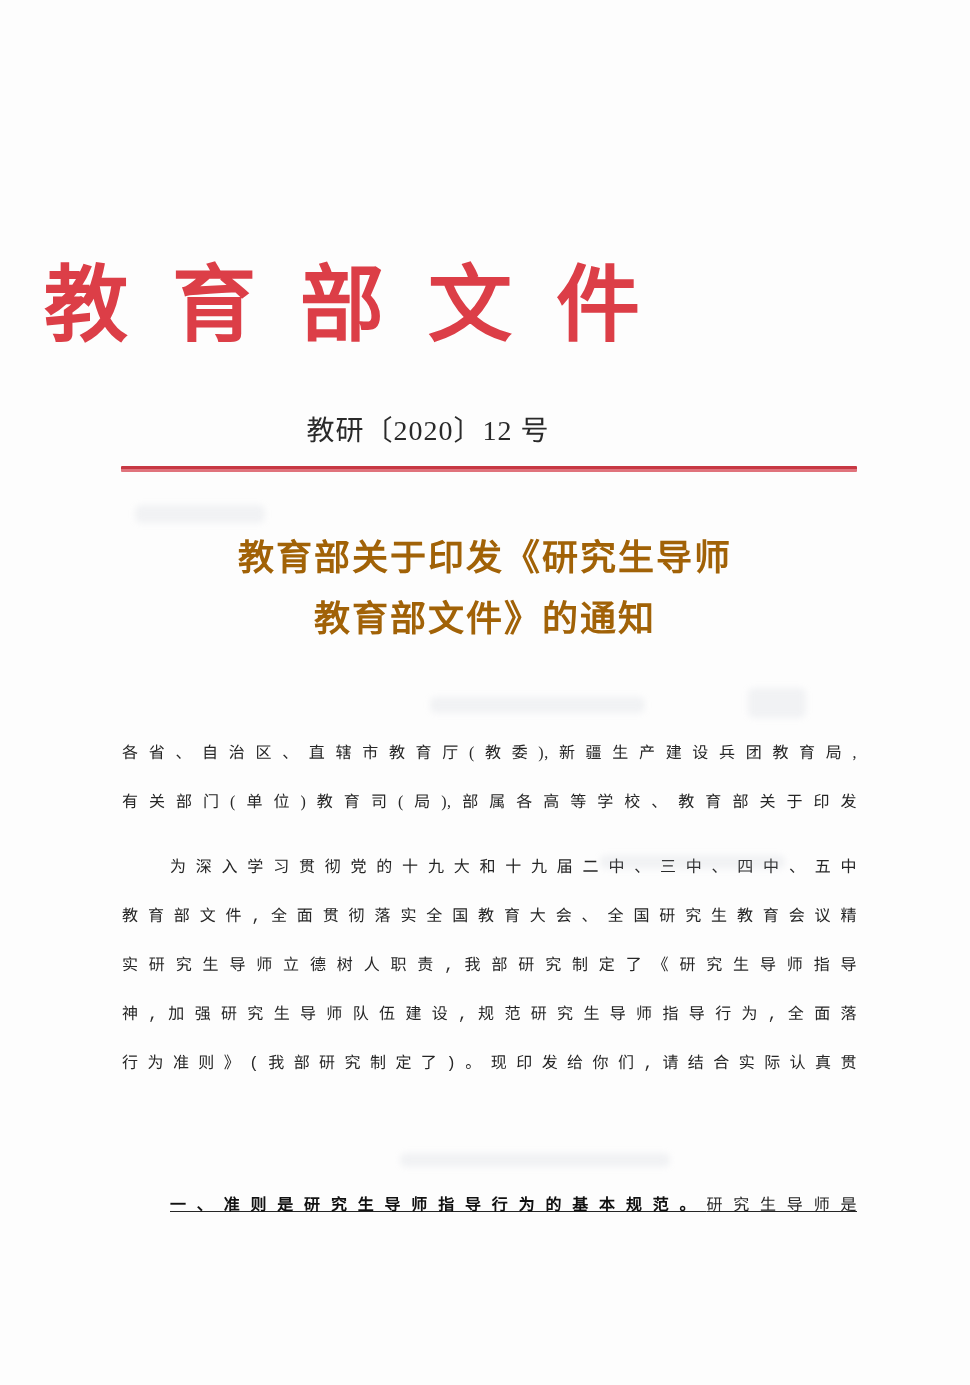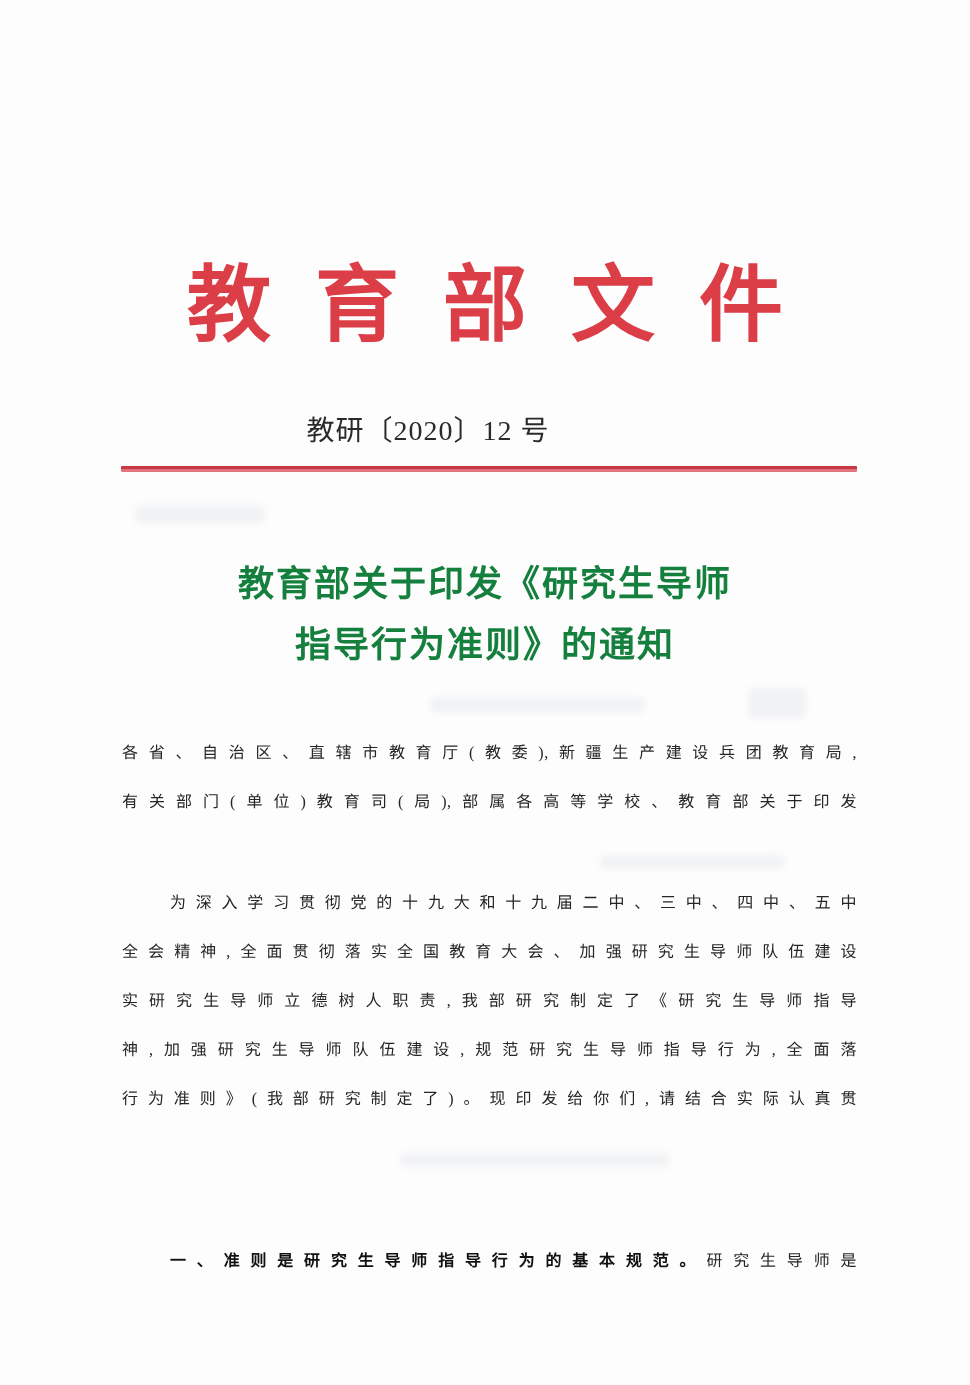--- a/index.html
+++ b/index.html
@@ -11,21 +11,21 @@
     overflow: hidden;
     font-family: "Liberation Serif", "DejaVu Serif", serif;
   }
 
   
   .org-header {
     position: absolute;
     top: 258px;
     left: 0;
     width: 970px;
-    text-align: center;
+    text-align: left;
     font-size: 84px;
     line-height: 96px;
     font-weight: 700;
     color: #dc3e47;
     letter-spacing: 44px;
     padding-left: 44px;
     box-sizing: border-box;
   }
 
   
@@ -48,43 +48,43 @@
     left: 121px;
     width: 736px;
     height: 6px;
     background: linear-gradient(#c73843 0 55%, #e0737c 55% 100%);
     border-radius: 1px;
   }
 
   
   .doc-title {
     position: absolute;
-    top: 554px;
+    top: 528px;
     left: 0;
     width: 970px;
     text-align: center;
     font-size: 36px;
     line-height: 61px;
     font-weight: 900;
-    color: #15803d;
+    color: #a16207;
     letter-spacing: 2px;
   }
 
   
   .textblock {
     position: absolute;
     left: 122px;
     width: 735px;
     font-size: 16px;
     line-height: 49px;
     color: #262626;
   }
   .salutation { top: 728px; }
-  .para1 { top: 878px; }
-  .para2 { top: 1236px; }
+  .para1 { top: 844px; font-family: Liberation Mono, monospace; }
+  .para2 { top: 1180px; text-decoration: underline; }
 
   .line {
     text-align: justify;
     text-align-last: justify;
     text-justify: inter-character;
     letter-spacing: 0.5px;
   }
   .line.end { text-align-last: left; }
   .line.indent { padding-left: 48px; }
 
@@ -113,31 +113,31 @@
 <div class="page">
 
   <div class="org-header">教育部文件</div>
 
   <div class="doc-number">教研〔2020〕12 号</div>
 
   <div class="red-rule"></div>
 
   <div class="doc-title">
     <div>教育部关于印发《研究生导师</div>
-    <div>指导行为准则》的通知</div>
+    <div>教育部文件》的通知</div>
   </div>
 
   <div class="textblock salutation">
     <div class="line">各省、自治区、直辖市教育厅(教委),新疆生产建设兵团教育局,</div>
     <div class="line">有关部门(单位)教育司(局),部属各高等学校、教育部关于印发</div>
   </div>
 
   <div class="textblock para1">
     <div class="line indent">为深入学习贯彻党的十九大和十九届二中、三中、四中、五中</div>
-    <div class="line">全会精神,全面贯彻落实全国教育大会、加强研究生导师队伍建设</div>
+    <div class="line">教育部文件,全面贯彻落实全国教育大会、全国研究生教育会议精</div>
     <div class="line">实研究生导师立德树人职责,我部研究制定了《研究生导师指导</div>
     <div class="line">神,加强研究生导师队伍建设,规范研究生导师指导行为,全面落</div>
     <div class="line">行为准则》(我部研究制定了)。现印发给你们,请结合实际认真贯</div>
   </div>
 
   <div class="textblock para2">
     <div class="line indent"><span class="bold-lead">一、准则是研究生导师指导行为的基本规范。</span><span>研究生导师是</span></div>
   </div>
 
   <div class="artifact a1"></div>

